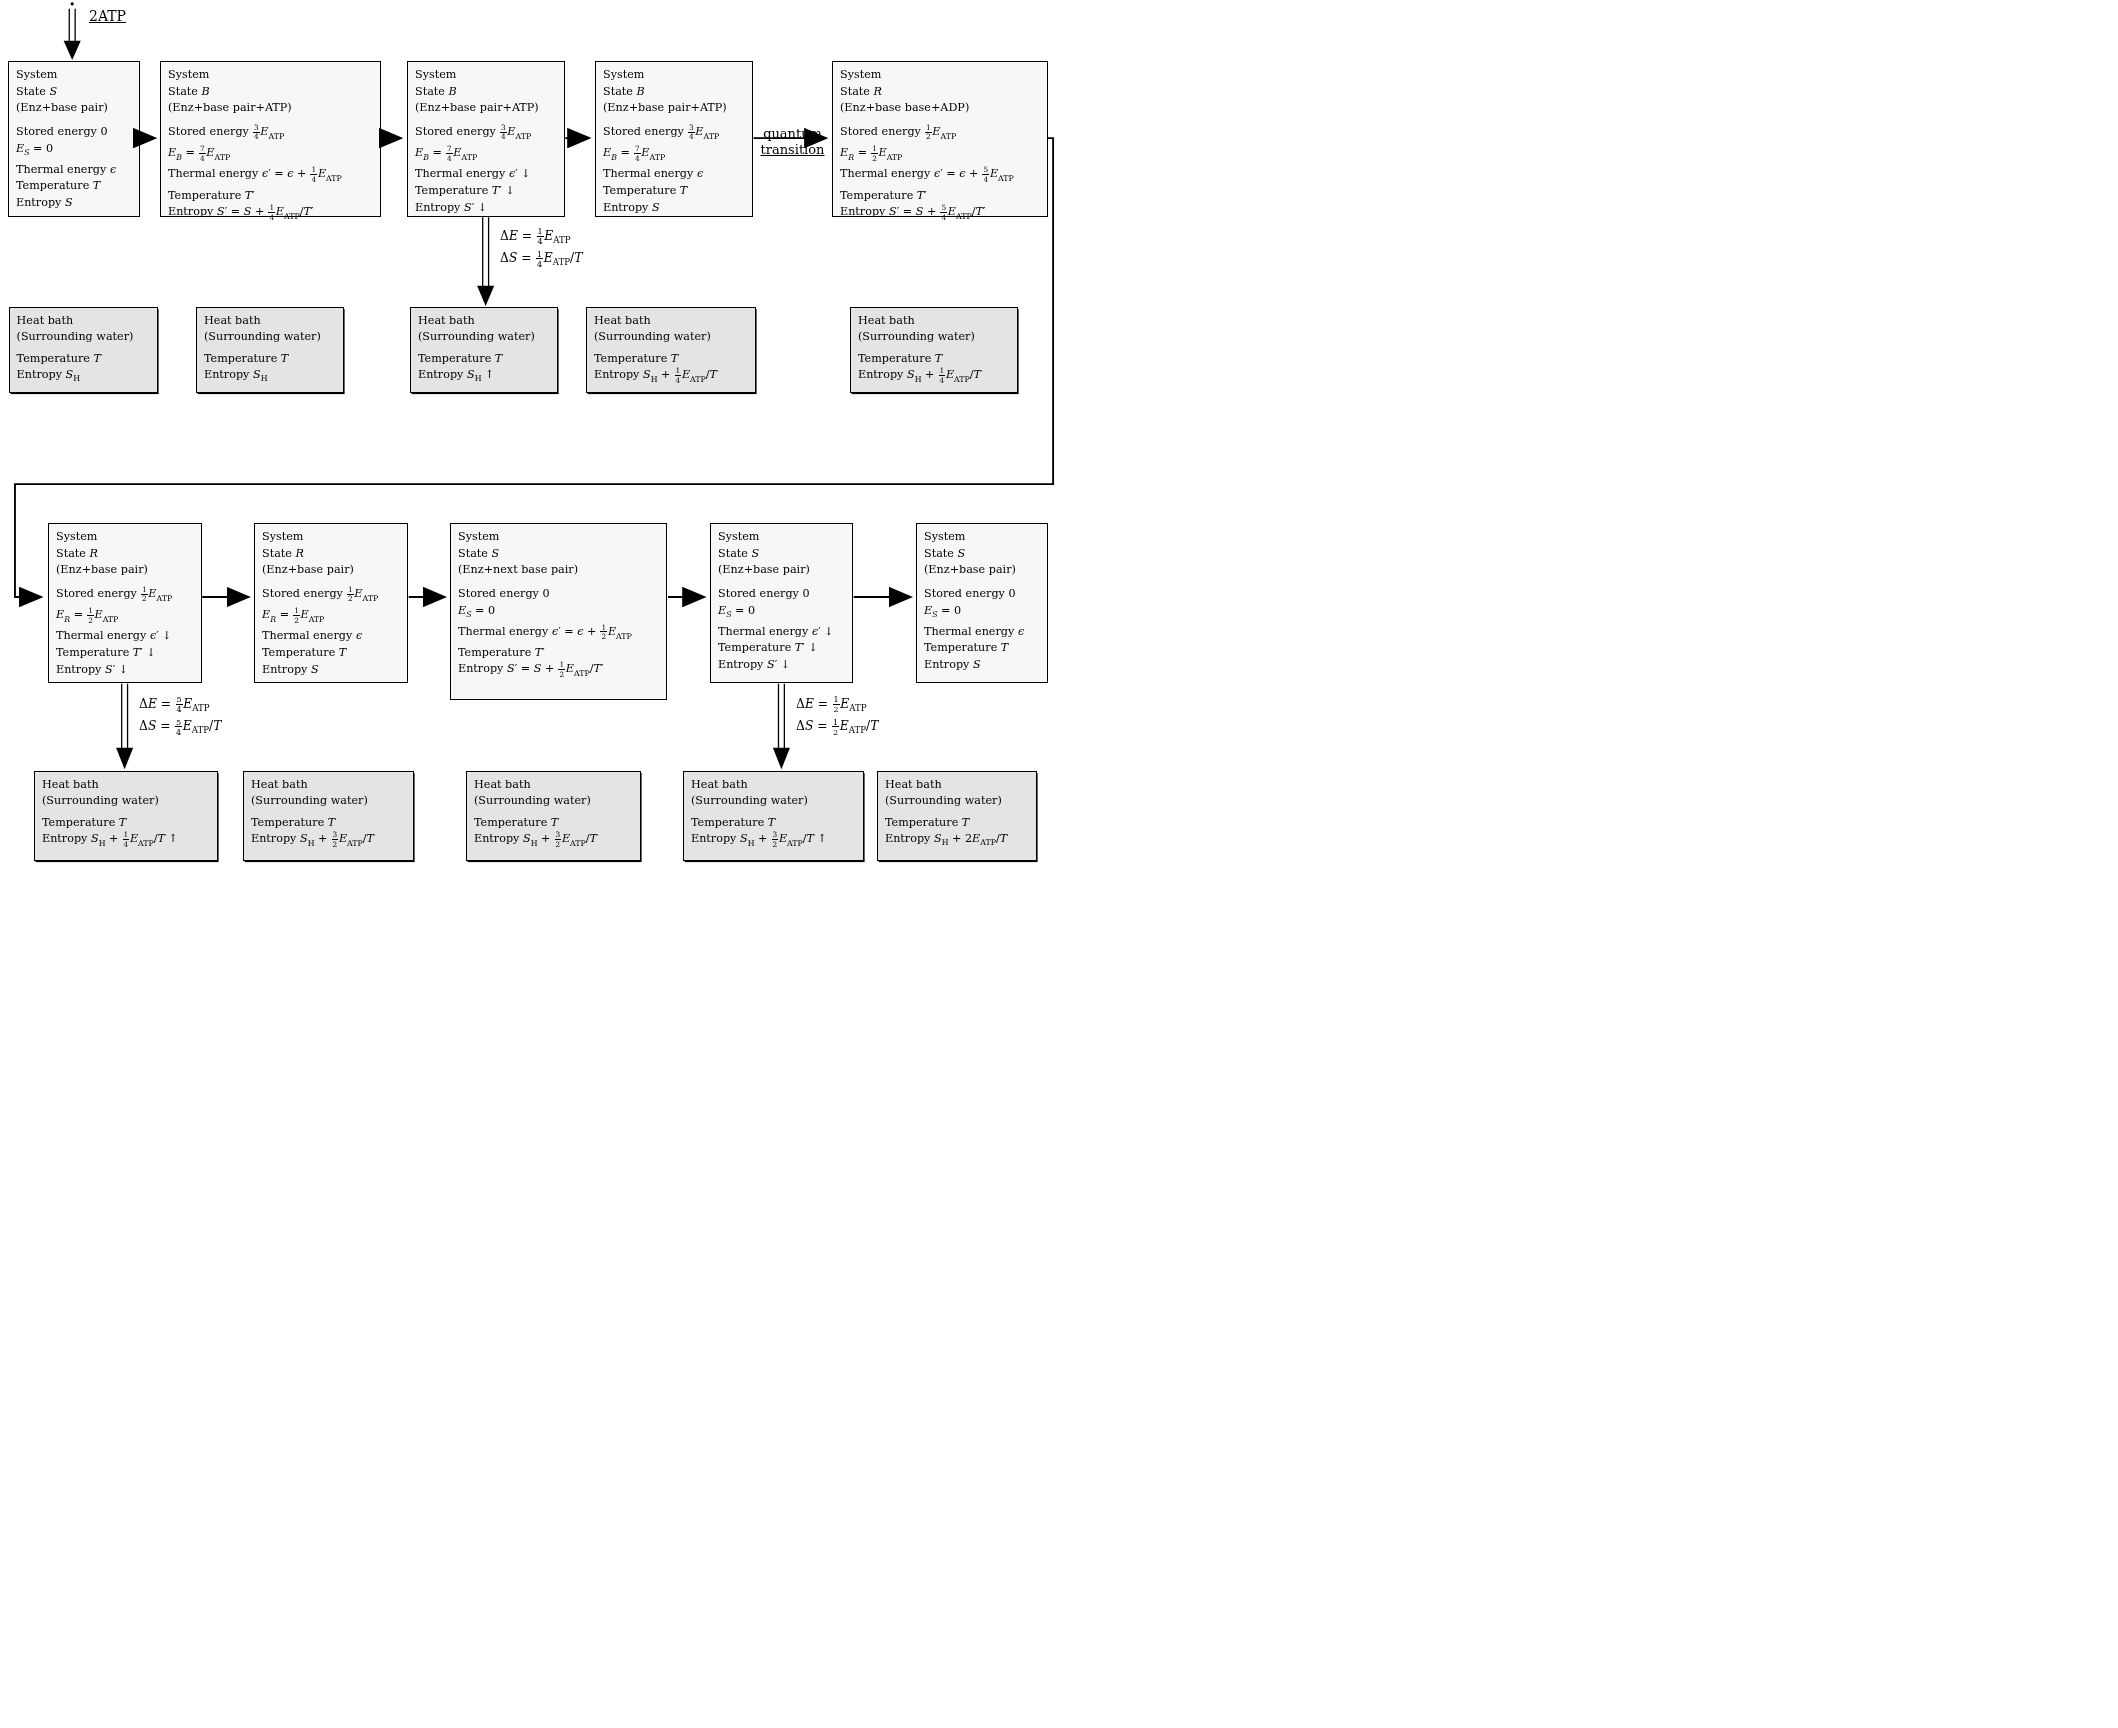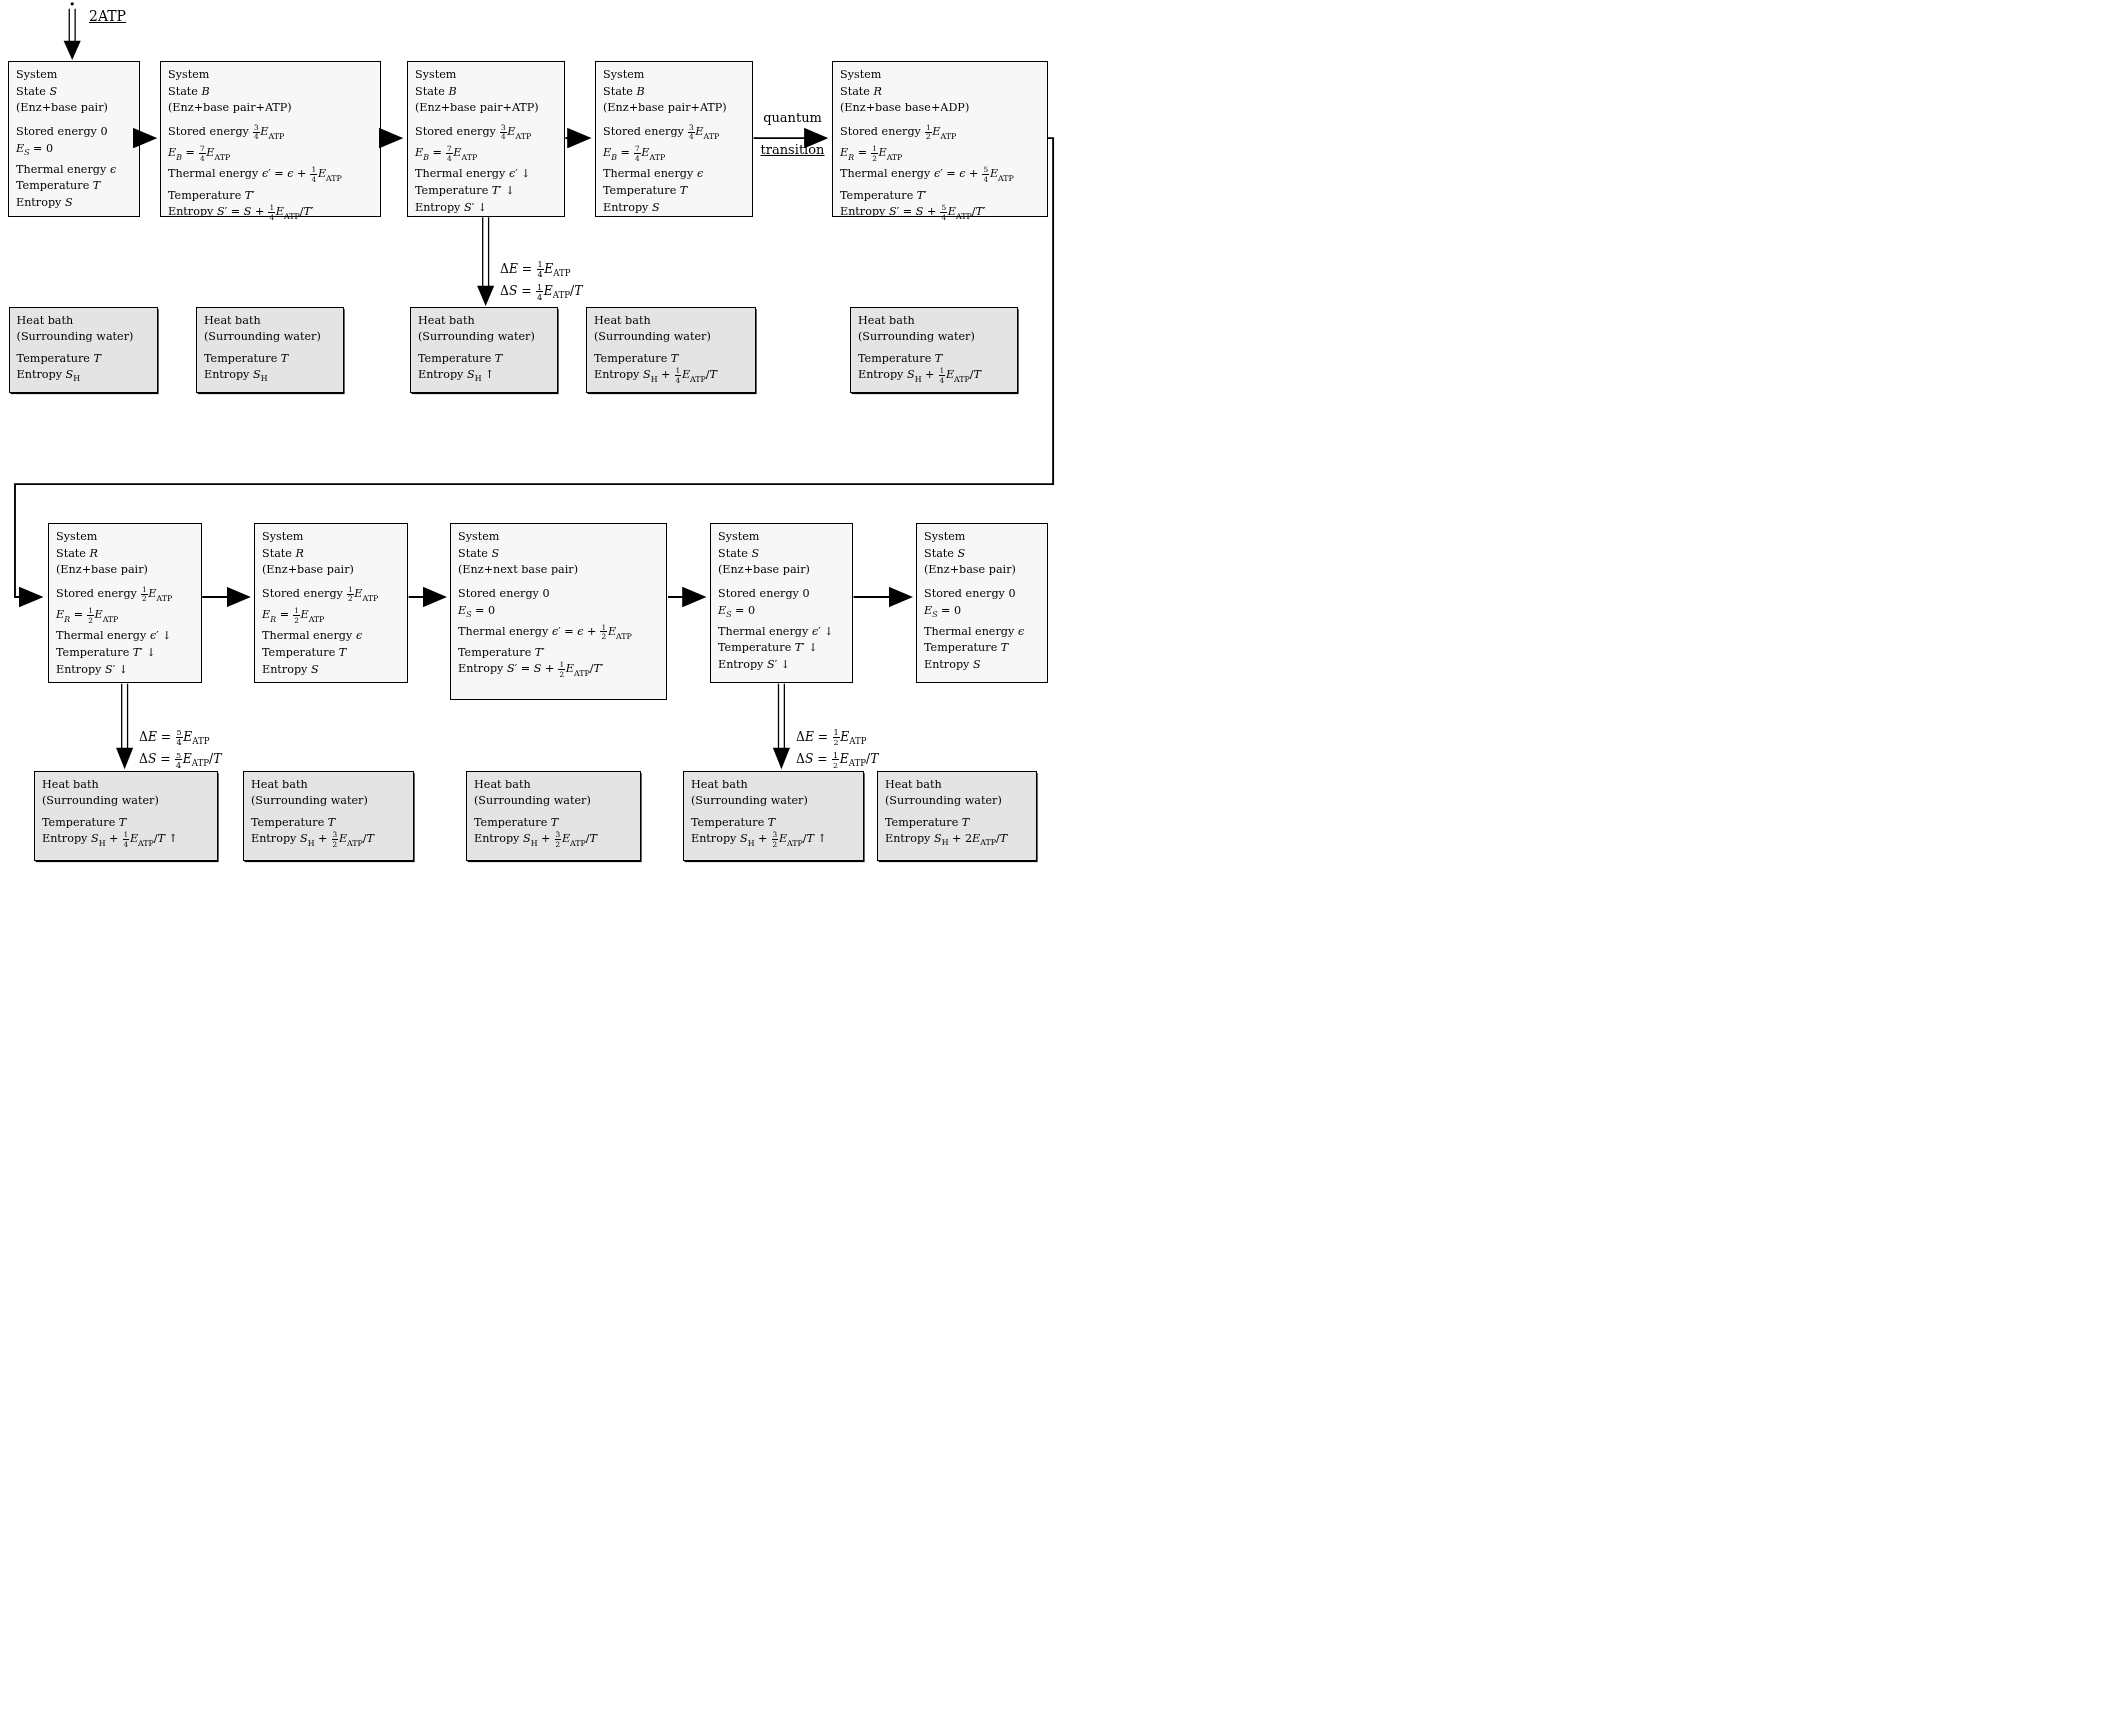--- a/index.html
+++ b/index.html
@@ -16,21 +16,21 @@
   .bath .gap{height:6.4px;}
   i{font-style:italic;}
   sub{font-size:0.7em;}
   .frac{display:inline-block;text-align:center;vertical-align:-0.55em;line-height:1;
         font-size:0.66em;margin:0 0.5px;}
   .frac .ft{display:block;border-bottom:0.7px solid var(--line,#000);padding:0 1.1px 0.5px;}
   .frac .fb{display:block;padding-top:0.5px;}
   svg.overlay{position:absolute;left:0;top:0;pointer-events:none;}
   svg.overlay line, svg.overlay polyline{stroke:var(--line,#000);fill:none;}
   svg.overlay polygon, svg.overlay circle, svg.overlay marker path{fill:var(--line,#000);}
-  .flabel{position:absolute;font-size:12.3px;line-height:18px;white-space:nowrap;margin-top:33px;}
+  .flabel{position:absolute;font-size:12.3px;line-height:18px;white-space:nowrap;}
   .qlabel{position:absolute;font-size:13px;line-height:13px;white-space:nowrap;text-align:center;}
   .atplabel{position:absolute;font-size:14px;line-height:14px;white-space:nowrap;}
 </style>
 </head>
 <body>
 
 <div id="page" style="color: rgb(0, 0, 0);">
 
   <div id="boxes">
       <div class="sysbox" style="left: 8px; top: 61px; width: 132px; height: 156px;">
@@ -255,21 +255,21 @@
 
     <g>
       <line x1="1455.5" y1="1278" x2="1455.5" y2="1400" stroke-width="2.4"></line>
       <line x1="1466.5" y1="1278" x2="1466.5" y2="1400" stroke-width="2.4"></line>
       <polygon points="1445,1398 1477,1398 1461,1438"></polygon>
     </g>
   </svg>
 
   <div class="atplabel" style="left:89px;top:8.6px;text-decoration:underline;">2ATP</div>
 
-  <div class="qlabel" style="left:748px;top:111px;width:89px;">quantum</div>
+  <div class="qlabel" style="left:748px;top:127px;width:89px;">quantum</div>
   <div class="qlabel" style="left:748px;top:143px;width:89px;text-decoration:underline;">transition</div>
 
   <div class="flabel" style="left:500px;top:227px;">
     <div>Δ<i>E</i> = <span class="frac"><span class="ft">1</span><span class="fb">4</span></span><i>E</i><sub>ATP</sub></div>
     <div>Δ<i>S</i> = <span class="frac"><span class="ft">1</span><span class="fb">4</span></span><i>E</i><sub>ATP</sub>/<i>T</i></div>
   </div>
   <div class="flabel" style="left:139px;top:695px;">
     <div>Δ<i>E</i> = <span class="frac"><span class="ft">5</span><span class="fb">4</span></span><i>E</i><sub>ATP</sub></div>
     <div>Δ<i>S</i> = <span class="frac"><span class="ft">5</span><span class="fb">4</span></span><i>E</i><sub>ATP</sub>/<i>T</i></div>
   </div>

